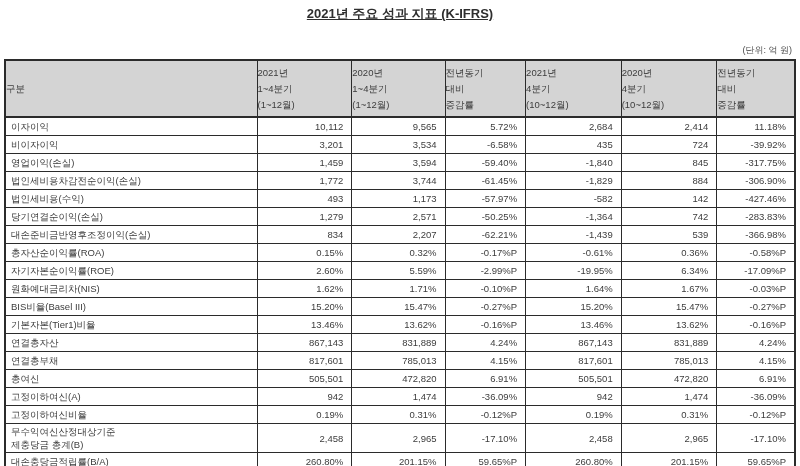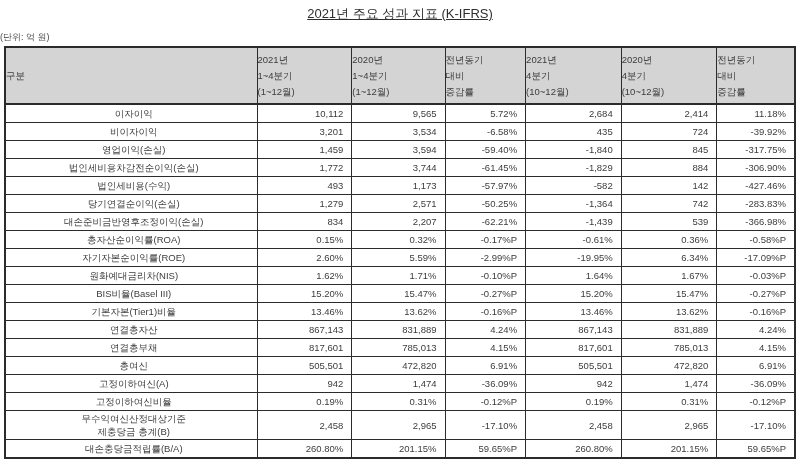--- a/index.html
+++ b/index.html
@@ -11,28 +11,29 @@
   body{
     width:800px;height:466px;
     background:#ffffff;
     font-family:"Liberation Sans",sans-serif;
     color:var(--text);
     overflow:hidden;
   }
   .title{
     text-align:center;
     font-size:13px;
-    font-weight:normal;
+    font-weight:bold;
     text-decoration:underline;
     margin-top:5px;
     color:#2e2e2e;
   }
   .unit{
+    text-align:right;
     font-size:9px;
-    margin:8px 8px 2px 0;
+    margin:21px 8px 2px 0;
     color:#4a4a4a;
   }
   table{
     border-collapse:collapse;
     table-layout:fixed;
     width:792px;
     margin:0 4px;
     border:2px solid var(--border);
   }
   th,td{
@@ -53,21 +54,21 @@
     line-height:16px;
     font-size:9.5px;
   }
   tbody td{
     height:15px;
     line-height:13px;
     padding:1px 0;
     background:#ffffff;
   }
   td.label{
-    text-align:center;
+    text-align:left;
     padding-left:5px;
     white-space:pre-line;
   }
   td.value{
     text-align:right;
     padding-right:8px;
   }
 </style>
 </head>
 <body>

